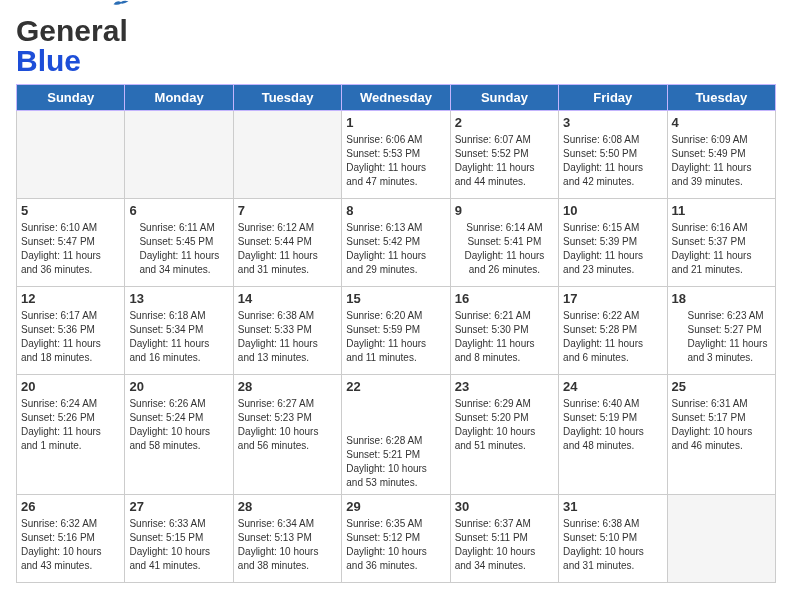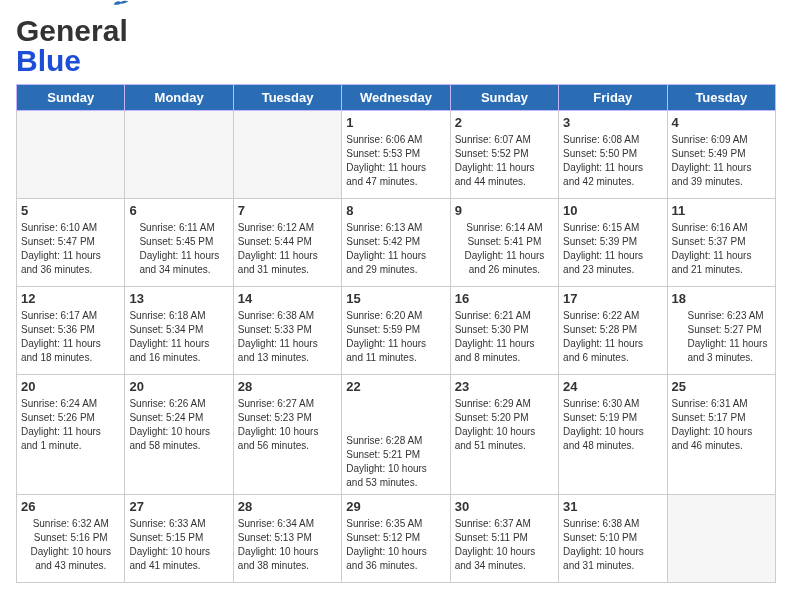--- a/index.html
+++ b/index.html
@@ -281,37 +281,37 @@
         </td>
         <td>
           <div class="day-num">23</div>
           <div class="day-info" style="white-space: pre-line;">Sunrise: 6:29 AM
 Sunset: 5:20 PM
 Daylight: 10 hours
 and 51 minutes.</div>
         </td>
         <td>
           <div class="day-num">24</div>
-          <div class="day-info" style="white-space: pre-line;">Sunrise: 6:30 AM
+          <div class="day-info" style="white-space: pre-line;">Sunrise: 6:40 AM
 Sunset: 5:19 PM
 Daylight: 10 hours
 and 48 minutes.</div>
         </td>
         <td>
           <div class="day-num">25</div>
           <div class="day-info" style="white-space: pre-line;">Sunrise: 6:31 AM
 Sunset: 5:17 PM
 Daylight: 10 hours
 and 46 minutes.</div>
         </td>
       </tr>
       <tr>
         <td>
           <div class="day-num">26</div>
-          <div class="day-info" style="white-space: pre-line; text-align: center;">Sunrise: 6:32 AM
+          <div class="day-info" style="white-space: pre-line;">Sunrise: 6:32 AM
 Sunset: 5:16 PM
 Daylight: 10 hours
 and 43 minutes.</div>
         </td>
         <td>
           <div class="day-num">27</div>
           <div class="day-info" style="white-space: pre-line;">Sunrise: 6:33 AM
 Sunset: 5:15 PM
 Daylight: 10 hours
 and 41 minutes.</div>

